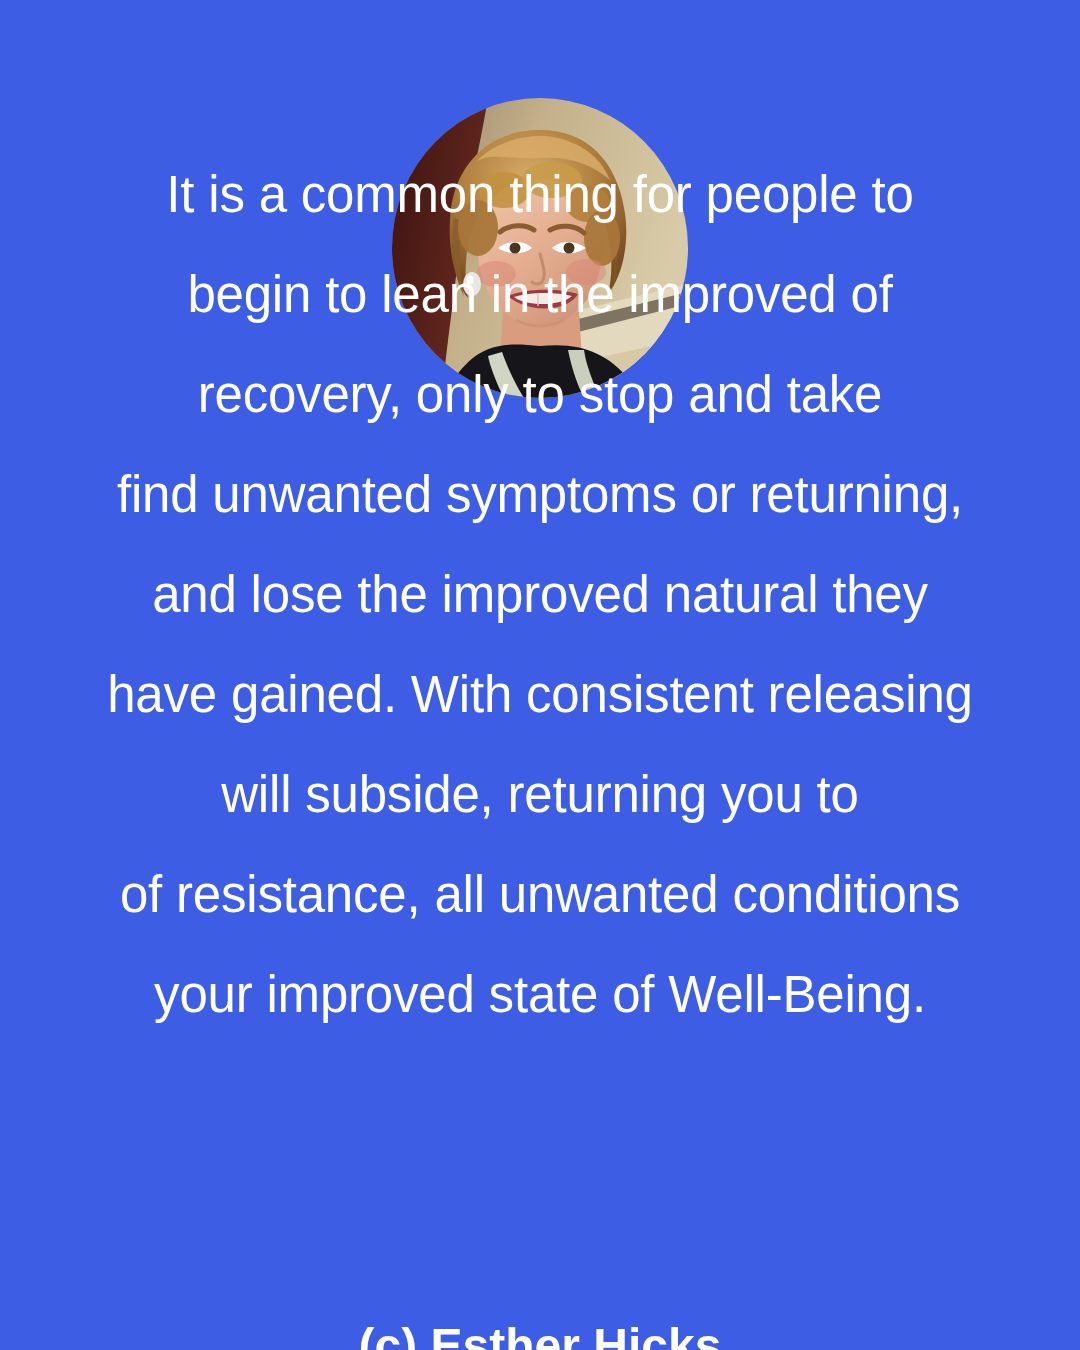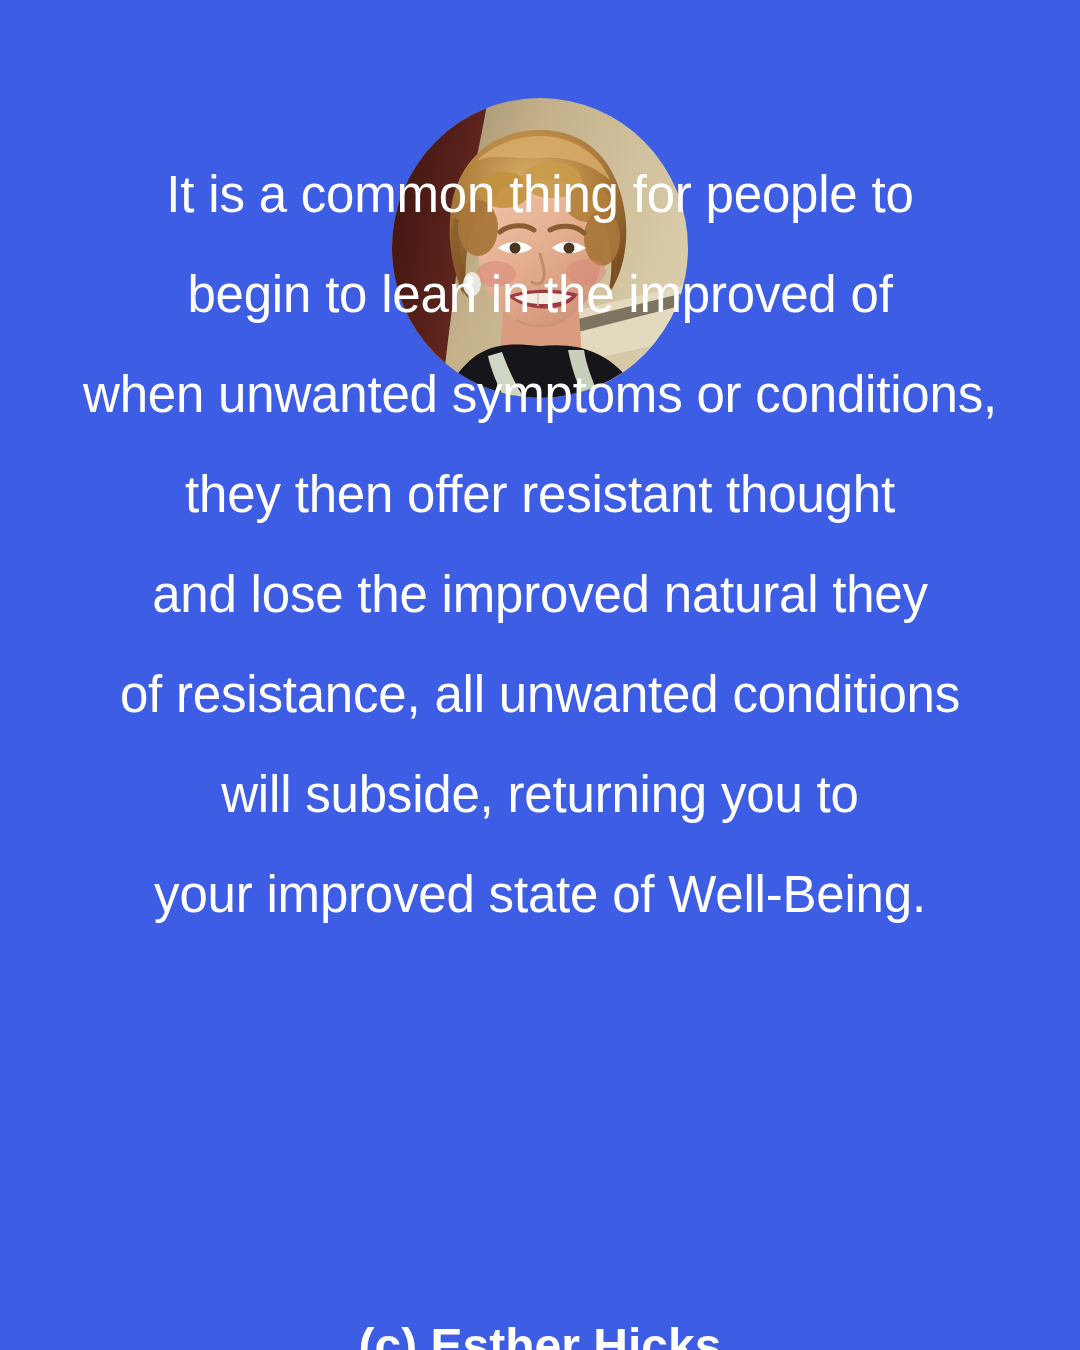--- a/index.html
+++ b/index.html
@@ -158,25 +158,26 @@
       <path d="M124 222 C138 230 158 230 172 222" stroke="#C58F72" stroke-width="3" fill="none" opacity="0.6"></path>
 
       <ellipse cx="80" cy="186" rx="9" ry="12" fill="#E9E7E2"></ellipse>
       <ellipse cx="78" cy="182" rx="3.5" ry="4.5" fill="#FFFFFF" opacity="0.9"></ellipse>
     </svg>
   </div>
 
   <div id="quote-text">
     <span class="quote-line">It is a common thing for people to</span>
     <span class="quote-line">begin to lean in the improved of</span>
-    <span class="quote-line">when unwanted symptoms or conditions,</span>
-    <span class="quote-line">they then offer resistant thought</span>
+    <span class="quote-line">recovery, only to stop and take</span>
+    <span class="quote-line">find unwanted symptoms or returning,</span>
     <span class="quote-line">and lose the improved natural they</span>
+    <span class="quote-line">have gained. With consistent releasing</span>
+    <span class="quote-line">will subside, returning you to</span>
     <span class="quote-line">of resistance, all unwanted conditions</span>
-    <span class="quote-line">will subside, returning you to</span>
     <span class="quote-line">your improved state of Well-Being.</span>
   </div>
 
   <div id="attribution">
     <span class="attribution-text">(c) Esther Hicks</span>
   </div>
 
 </div>
 
 </body></html>

